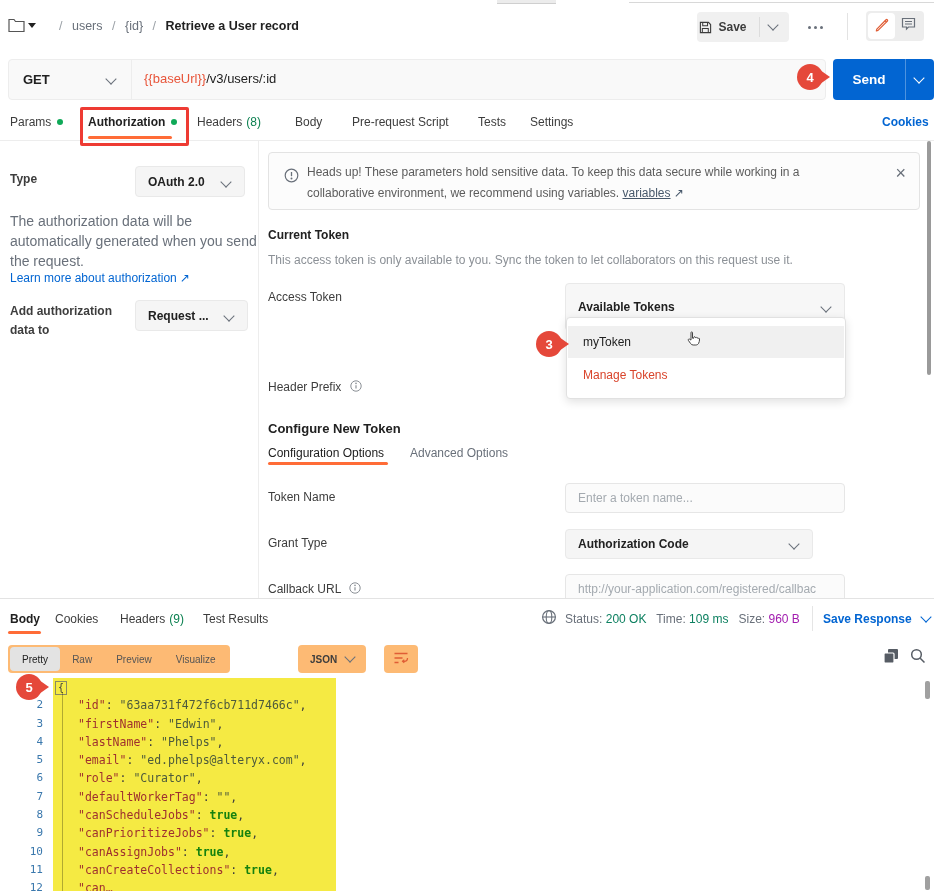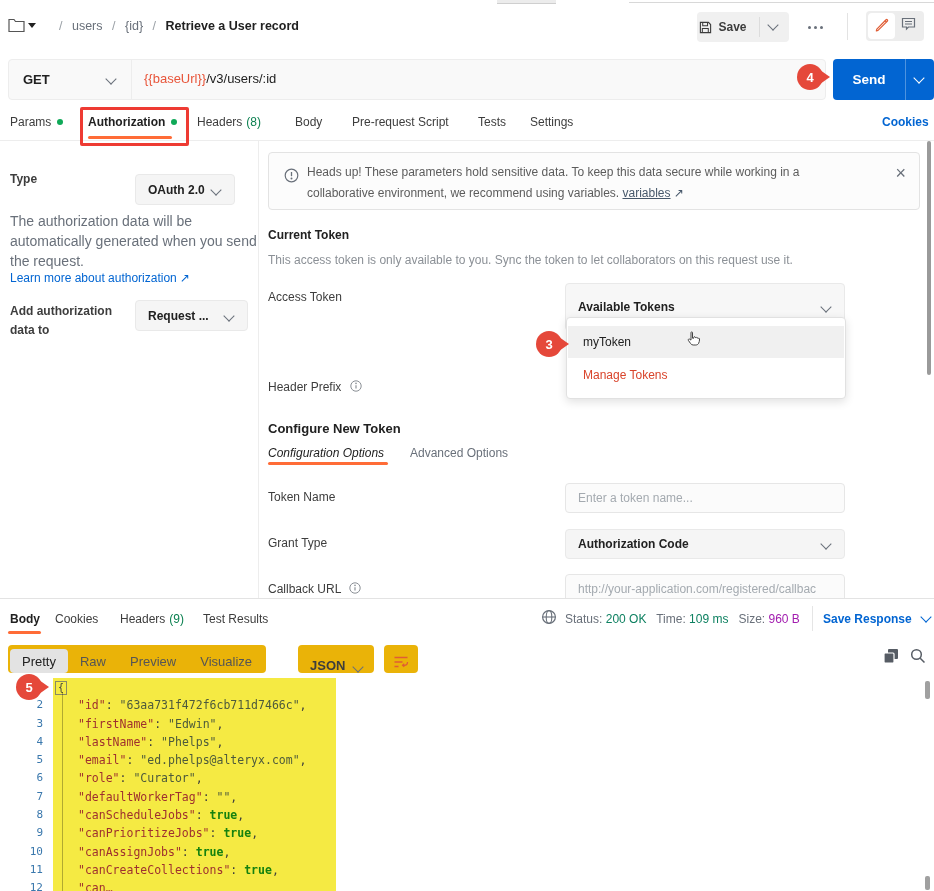--- a/index.html
+++ b/index.html
@@ -42,21 +42,21 @@
   .link-u{color:#47586b;text-decoration:underline;}
   
   #token-dropdown{left:566px;top:317px;width:278px;height:80px;background:#fff;border:1px solid #e1e1e1;border-radius:4px;box-shadow:0 3px 10px rgba(0,0,0,.12);}
   .dd-row{position:absolute;left:1px;right:1px;height:32px;display:flex;align-items:center;padding-left:15px;font-size:12px;}
   
   .badge{position:absolute;width:26px;height:26px;border-radius:50%;background:#e5483a;color:#fff;font-weight:700;font-size:13px;display:flex;align-items:center;justify-content:center;z-index:30;}
   .badge::after{content:'';position:absolute;left:23px;top:50%;transform:translateY(-50%);border:7px solid transparent;border-left:10px solid #e5483a;}
   
   .rtab{position:absolute;top:612px;font-size:12px;color:#3d3d3d;}
   .rtab.active{color:#212121;font-weight:600;}
-  .pill{position:absolute;background:#eab308;border-radius:4px;display:flex;align-items:flex-end;font-size:13px;color:#555;}
+  .pill{position:absolute;background:#fdba74;border-radius:4px;display:flex;align-items:center;font-size:10px;color:#555;}
   .seg{height:24px;display:flex;align-items:center;padding:0 12px;border-radius:4px;}
   .seg.active{background:#e3e3e3;color:#212121;}
   
   #code-area{left:0;top:676px;width:934px;height:215px;overflow:hidden;font-family:"DejaVu Sans Mono","Liberation Mono",monospace;font-size:11.5px;}
   .code-line{display:flex;height:18.3px;line-height:18.3px;white-space:pre;}
   .ln{width:53px;box-sizing:border-box;padding-right:10px;text-align:right;color:#3a78ad;background:#fff;flex:none;font-size:11px;}
   .lt{width:283px;box-sizing:border-box;flex:none;background:#f5ea43;padding-left:2px;}
   .ind{display:inline-block;width:23px;}
   .k{color:#9e2f2f;}
   .p{color:#3d3d3d;}
@@ -152,21 +152,21 @@
   <span class="tab" style="left:352px;"><span>Pre-request Script</span></span>
   <span class="tab" style="left:478px;"><span>Tests</span></span>
   <span class="tab" style="left:530px;"><span>Settings</span></span>
   <span class="abs link sb" style="left:882px;top:115px;">Cookies</span>
   <div class="accent-underline" style="left:88px;top:136px;width:84px;"></div>
   <div class="red-frame" style="left:80px;top:107px;width:103px;height:33px;"></div>
 
   <div class="vline" style="left:258px;top:141px;height:457px;"></div>
 
   <span class="abs label sb dark" style="left:10px;top:172px;">Type</span>
-  <div class="abs select" style="left:135px;top:174px;width:100px;height:31px;">
+  <div class="abs select" style="left:135px;top:166px;width:110px;height:31px;">
     <span>OAuth 2.0</span>
       <span class="chev"></span>
   </div>
   <div class="abs" style="left:10px;top:211px;font-size:14px;color:#69707a;line-height:20px;">
     <div>The authorization data will be</div>
     <div>automatically generated when you send</div>
     <div>the request.</div>
   </div>
   <span class="abs link" style="left:10px;top:271px;">Learn more about authorization ↗</span>
   <div class="abs label sb dark" style="left:10px;top:302px;line-height:19px;">
@@ -224,31 +224,31 @@
     <span style="display:inline-block;margin-left:5px;vertical-align:-1px;">
       <svg width="12" height="12" viewBox="0 0 12 12">
           <circle cx="6" cy="6" r="5.2" fill="none" stroke="#8b9096" stroke-width="1"></circle>
           <line x1="6" y1="5.2" x2="6" y2="8.6" stroke="#8b9096" stroke-width="1.2"></line>
           <circle cx="6" cy="3.4" r=".8" fill="#8b9096"></circle>
         </svg>
     </span>
   </span>
 
   <span class="abs sb dark" style="left:268px;top:421px;font-size:13px;">Configure New Token</span>
-  <span class="abs fs12 dark" style="left:268px;top:446px;font-style:italic;">Configuration Options</span>
+  <span class="abs fs12 dark" style="left:268px;top:446px;">Configuration Options</span>
   <span class="abs fs12 gray" style="left:410px;top:446px;">Advanced Options</span>
   <div class="accent-underline" style="left:268px;top:462px;width:120px;"></div>
 
   <span class="abs label" style="left:268px;top:490px;">Token Name</span>
   <div class="abs" style="left:565px;top:483px;width:280px;height:30px;">
     <input class="input" type="text" readonly="" placeholder="Enter a token name..." style="">
   </div>
 
   <span class="abs label" style="left:268px;top:536px;">Grant Type</span>
-  <div class="abs select" style="left:565px;top:529px;width:280px;height:30px;">
+  <div class="abs select" style="left:565px;top:529px;width:248px;height:30px;">
     <span>Authorization Code</span>
       <span class="chev"></span>
   </div>
 
   <span class="abs label" style="left:268px;top:582px;">
     <span>Callback URL</span>
     <span style="display:inline-block;margin-left:5px;vertical-align:-1px;">
       <svg width="12" height="12" viewBox="0 0 12 12">
           <circle cx="6" cy="6" r="5.2" fill="none" stroke="#8b9096" stroke-width="1"></circle>
           <line x1="6" y1="5.2" x2="6" y2="8.6" stroke="#8b9096" stroke-width="1.2"></line>

